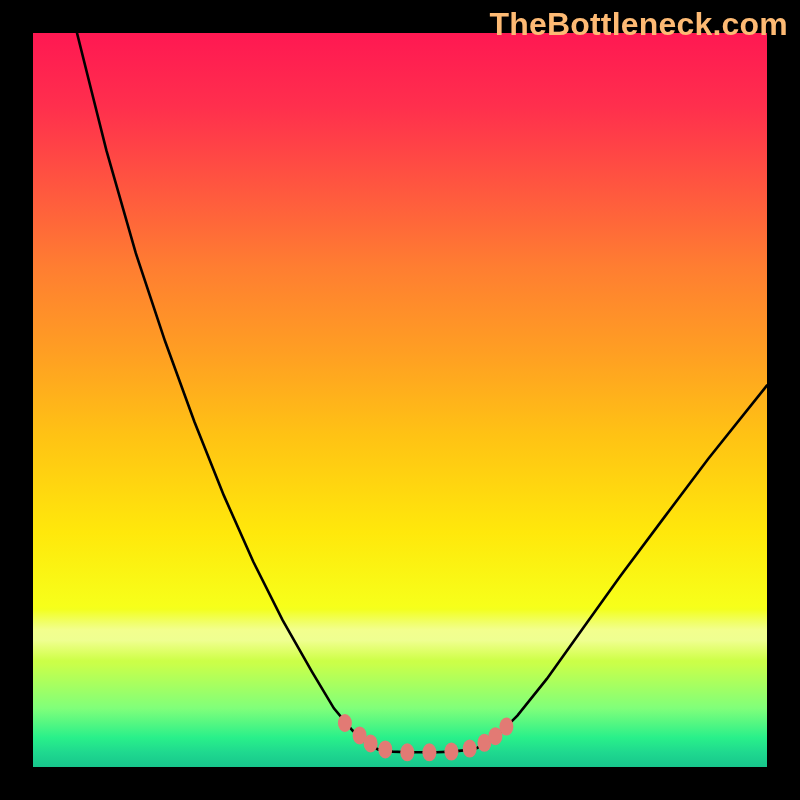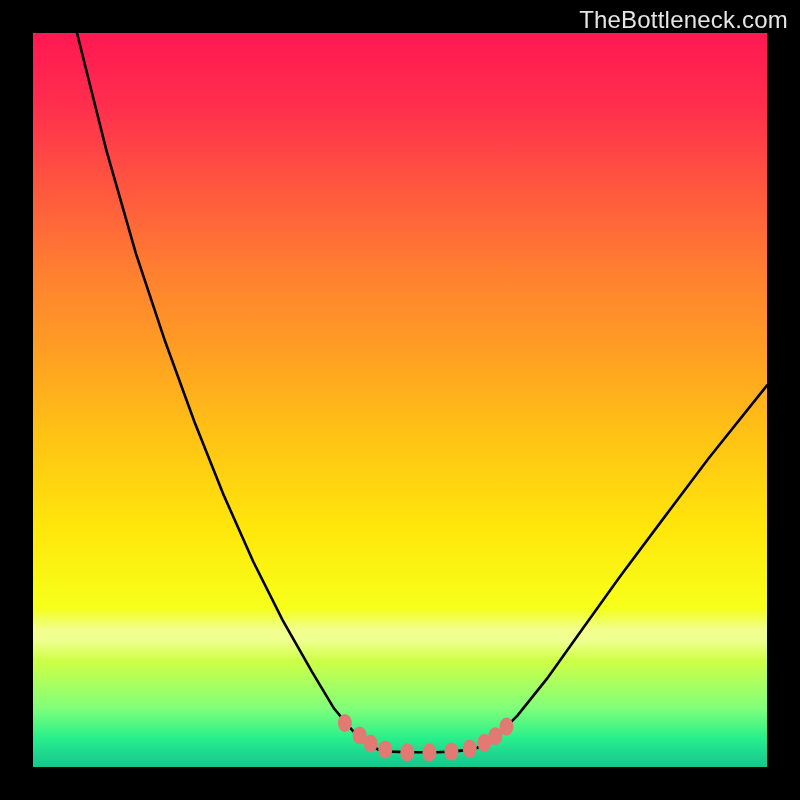--- a/index.html
+++ b/index.html
@@ -59,23 +59,23 @@
     );
   }
   .curve-svg {
     position: absolute;
     inset: 0;
   }
   .watermark {
     position: absolute;
     top: 6px;
     right: 12px;
-    font-size: 24px;
-    font-weight: 400;
-    color: #e5e5e5;
+    font-size: 32px;
+    font-weight: 700;
+    color: #fdba74;
     letter-spacing: 0.2px;
   }
 </style>
 </head>
 <body>
 
 <div class="frame">
   <div class="plot">
     <div class="gradient"></div>
     <div class="pale-band"></div>

